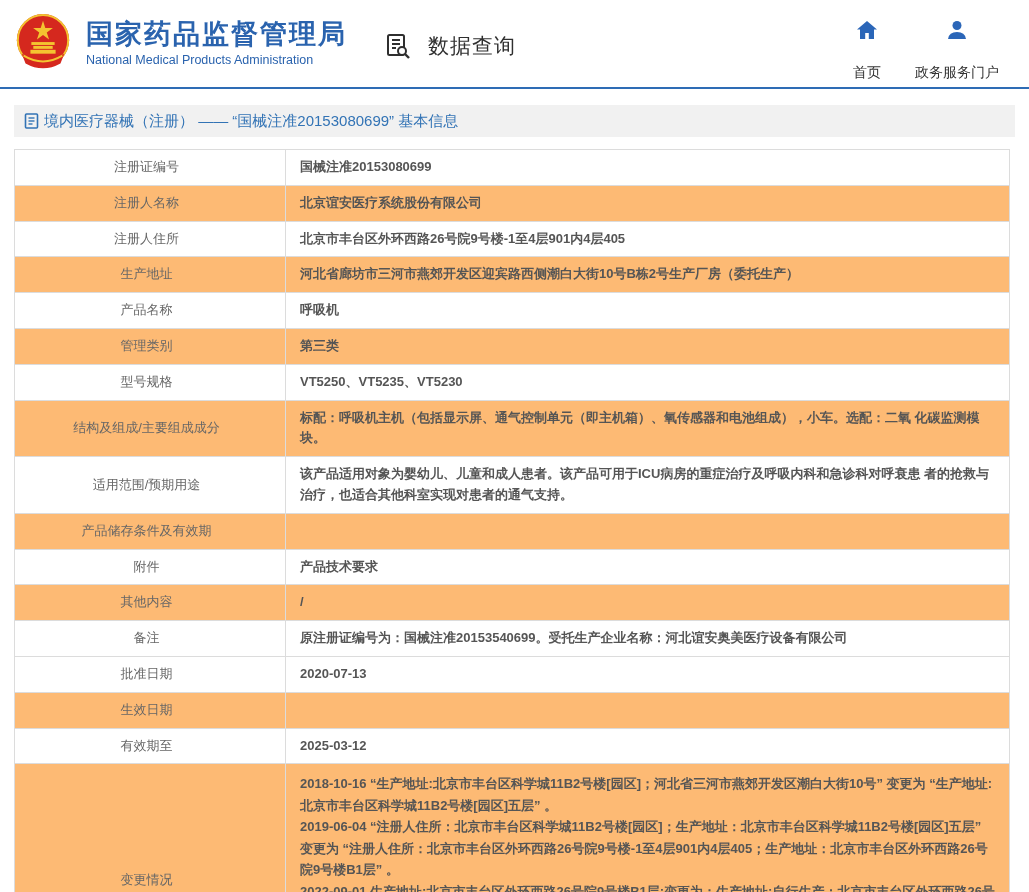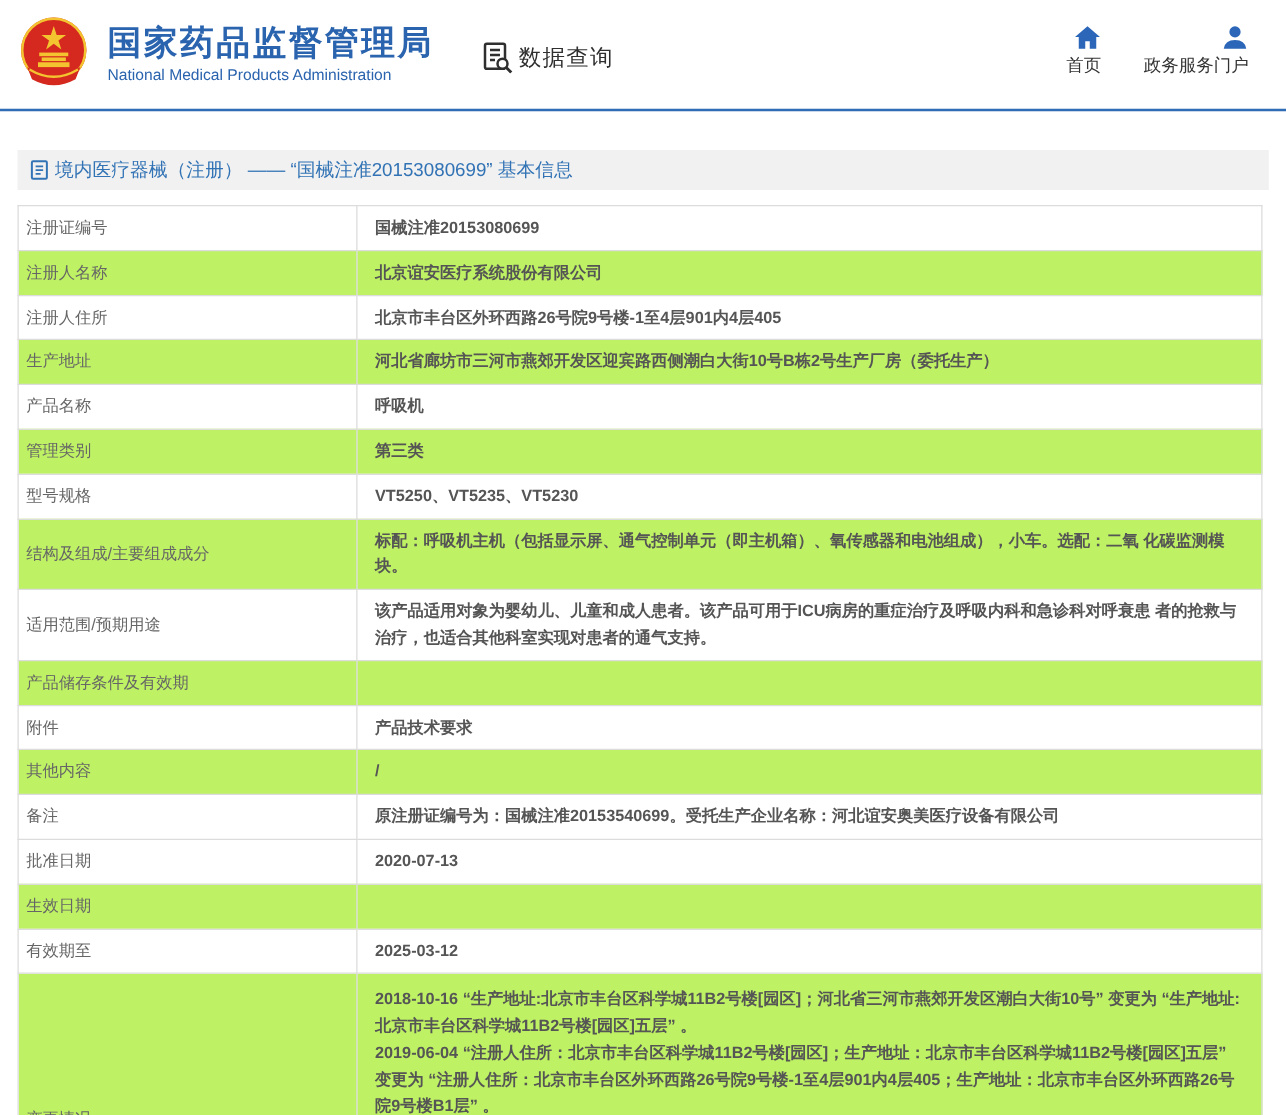--- a/index.html
+++ b/index.html
@@ -23,54 +23,53 @@
   .emblem { width:62px; height:66px; flex:0 0 auto; }
   .logo-text { margin-left:12px; }
   .org-cn {
     font-size:27px; font-weight:bold; color:#2a63ae;
     letter-spacing:2px; line-height:1.1;
   }
   .org-en { font-size:12.5px; color:#2a63ae; margin-top:3px; }
   .section-tag {
     display:flex; align-items:center; margin-left:38px; margin-top:4px;
   }
-  .section-tag .tag-label { font-size:18px; color:#2f2f2f; margin-left:4px; letter-spacing:1px; }
+  .section-tag .tag-label { font-size:21px; color:#2f2f2f; margin-left:17px; letter-spacing:1px; }
   .header-nav {
     position:absolute; right:30px; top:20px;
     display:flex; gap:34px;
   }
-  .nav-item { display:flex; flex-direction:column; align-items:flex-end; cursor:pointer; }
+  .nav-item { display:flex; flex-direction:column; align-items:center; cursor:pointer;gap:20px; }
   .nav-item .nav-label { font-size:14px; color:#333; margin-top:4px; }
   
   .content { background:#fff; padding:16px 14px 6px 14px; min-height:786px; }
   .crumb-bar {
     background:#f1f1f1;
     height:30px;
     display:flex; align-items:center;
     padding:16px 10px;
     margin-bottom:12px;
-    margin-top:15px;
   }
   .crumb-bar .crumb-text { font-size:15px; color:#3273b5; margin-left:5px; }
   
   table.info {
     width:996px;
     border-collapse:collapse;
     table-layout:fixed;
   }
   table.info td {
     border:1px solid #dcdcdc;
     font-size:13px;
     vertical-align:middle;
     line-height:1.6;
   }
-  table.info tr.alt td { background:#bef264; }
+  table.info tr.alt td { background:#fdba74; }
   td.lbl {
     width:271px;
-    text-align:left;
+    text-align:center;
     padding:7px 13px 7px 6px;
     color:#666;
   }
   td.val {
     padding:7px 14px;
     color:#555;
     font-weight:bold;
   }
   td.val.multiline { white-space:pre-line; line-height:1.65; padding:9px 14px; }
   .icon-svg { display:block; }

